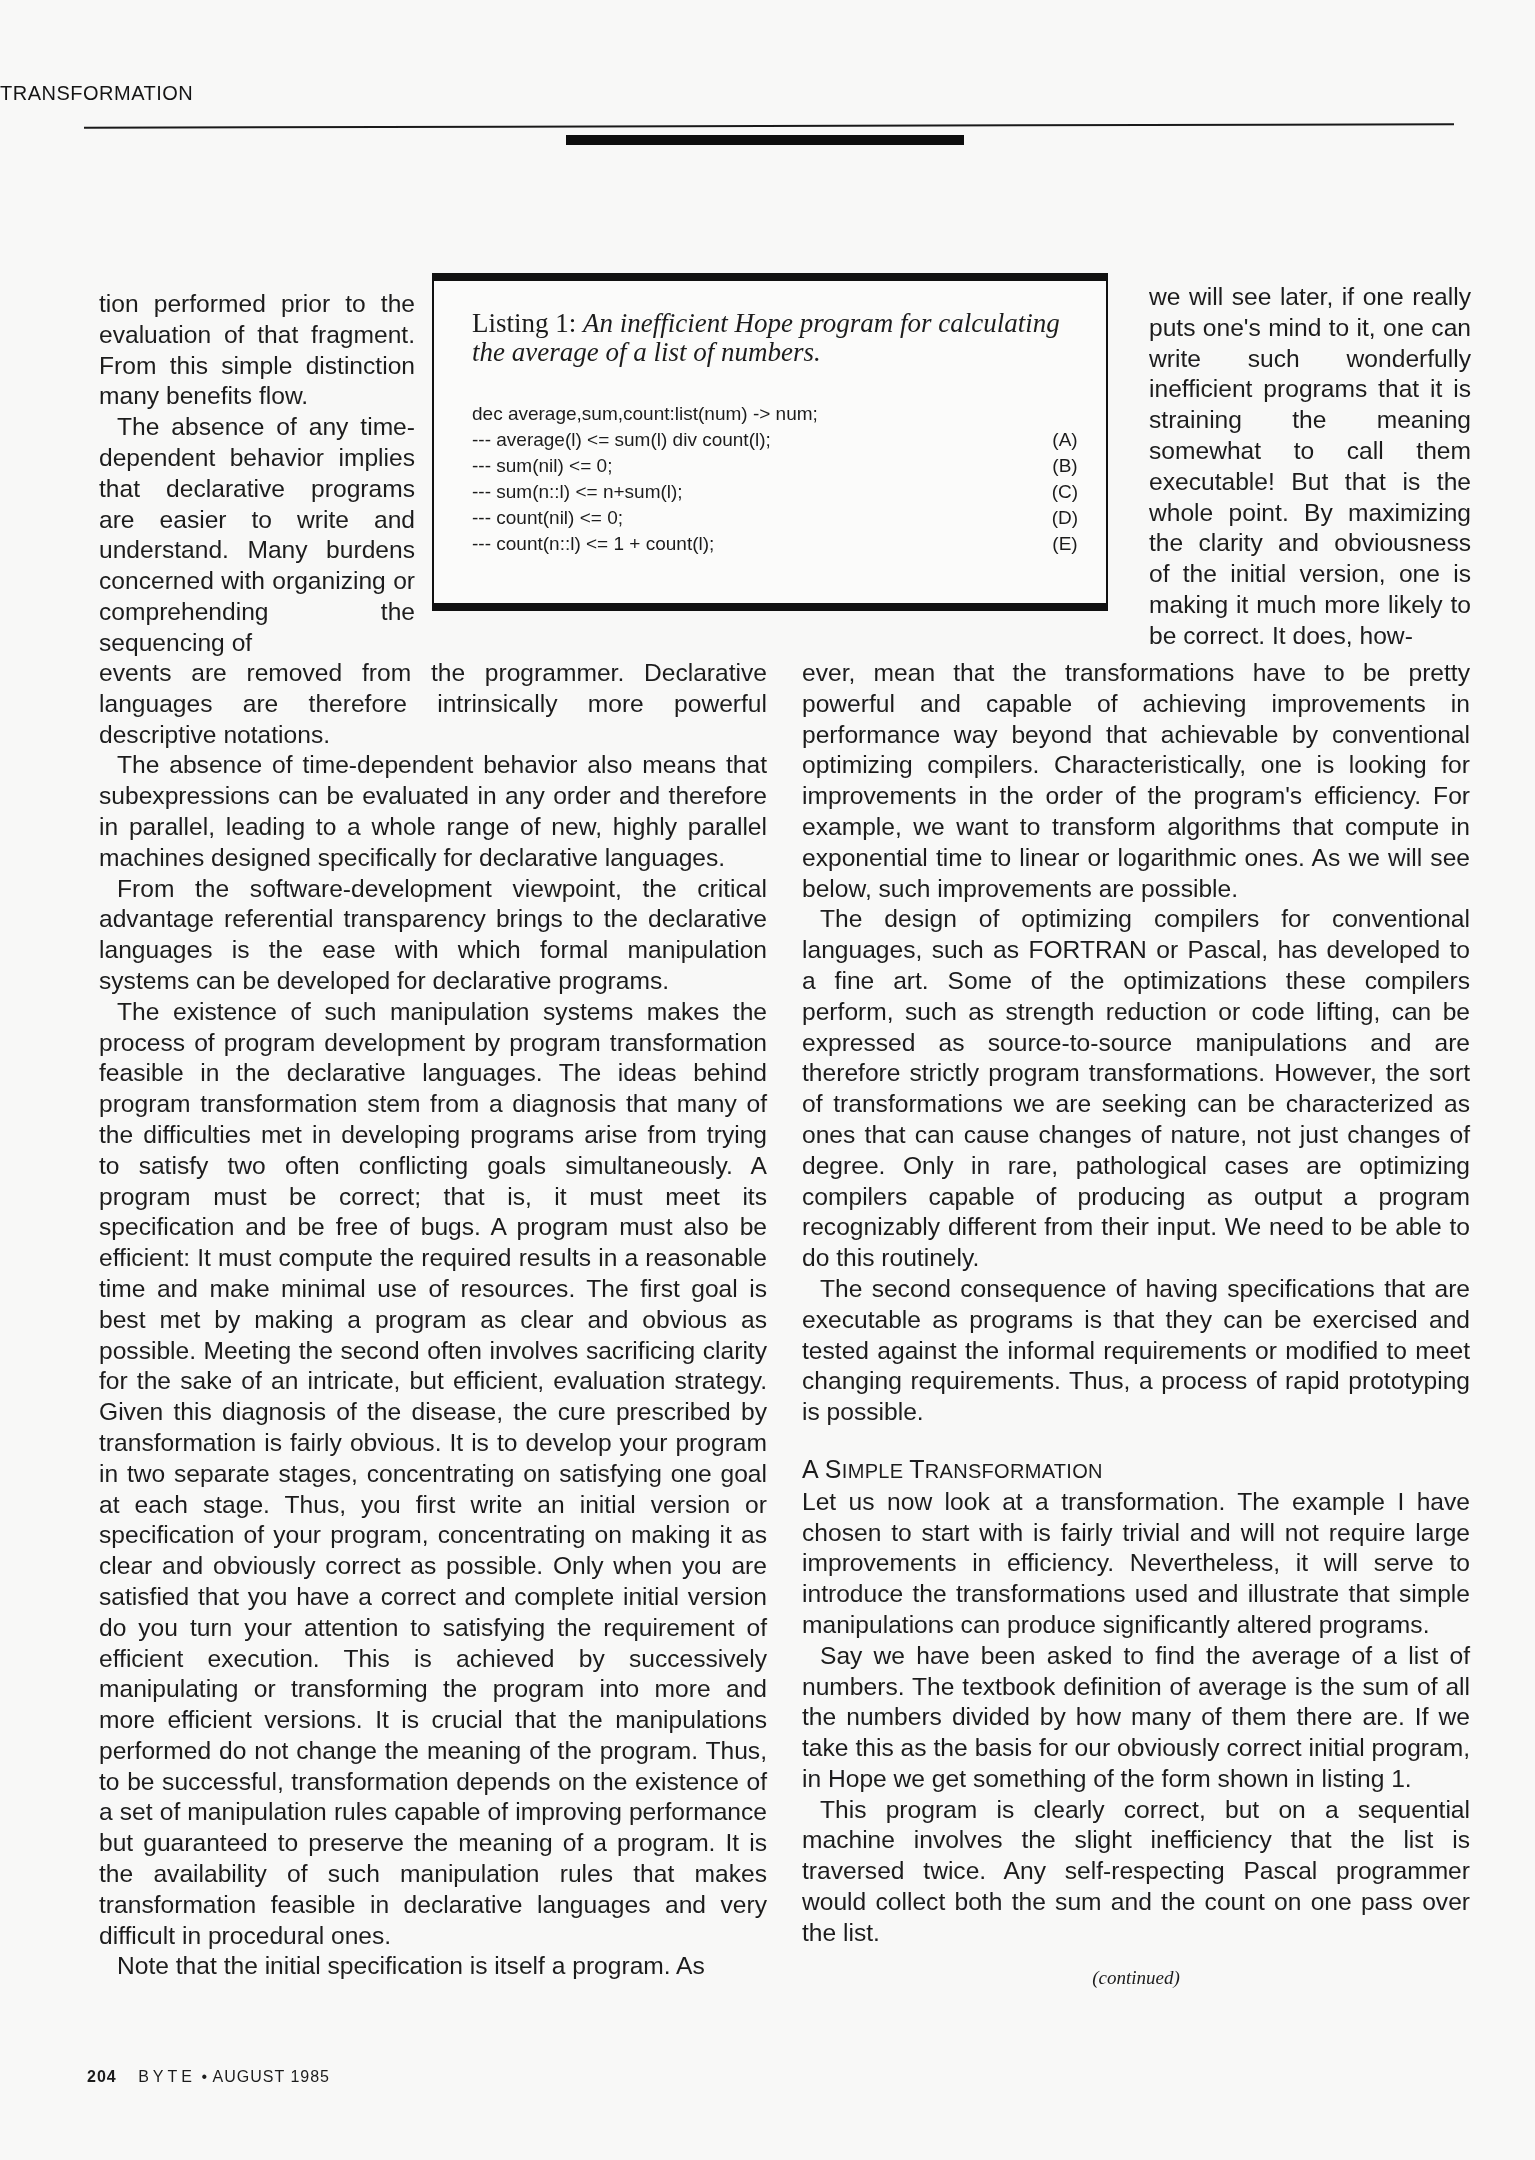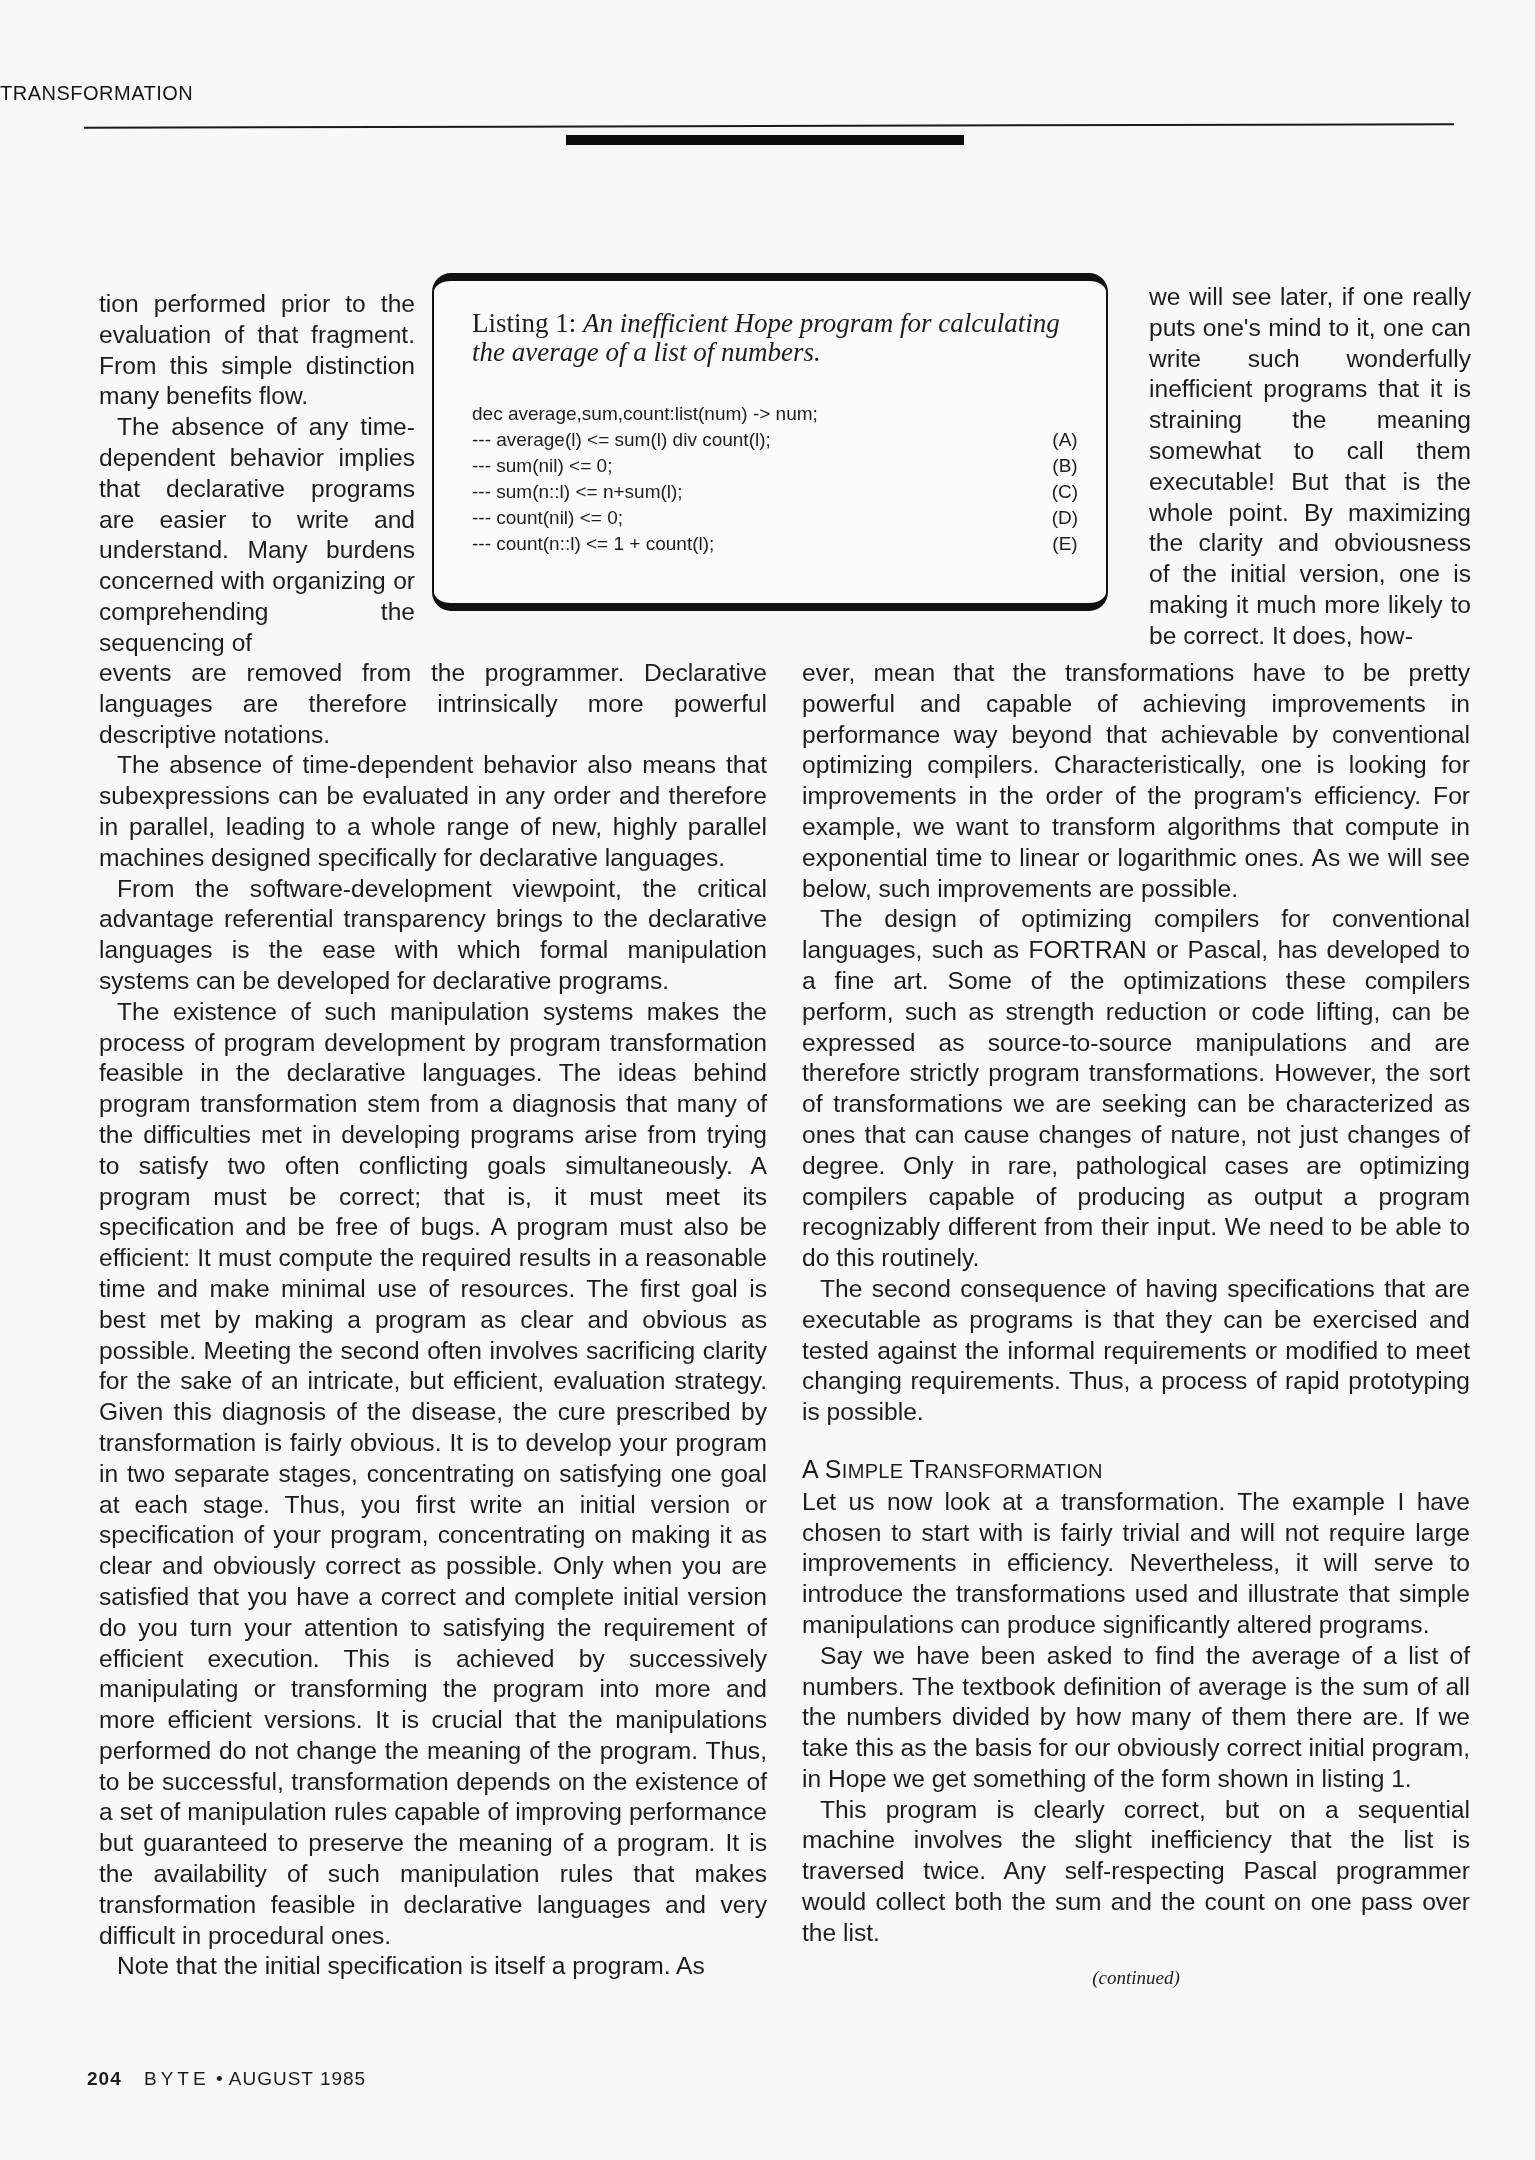--- a/index.html
+++ b/index.html
@@ -21,35 +21,34 @@
   .col-narrow-left { position:absolute; left:87px; top:277px; width:316px; }
   .col-narrow-right { position:absolute; left:1137px; top:270px; width:322px; }
   .col-left { position:absolute; left:87px; top:646px; width:668px; }
   .col-right { position:absolute; left:790px; top:646px; width:668px; }
 
   .listing {
     position:absolute; left:432px; top:273px; width:676px; height:338px;
     border-left:2px solid #111; border-right:2px solid #111;
     border-top:8px solid #111; border-bottom:8px solid #111; box-sizing:border-box;
     background:#fbfbfa;
-    border-radius:19px;
   }
   .listing-caption { position:absolute; left:38px; top:28px; width:600px; font-family:"Liberation Serif", serif; font-size:27px; line-height:29px; }
   .listing-caption .lbl { font-style:normal; }
   .listing-caption .cap { font-style:italic; }
   .code { position:absolute; left:38px; top:120px; width:610px; font-family:"Liberation Sans", sans-serif; font-size:19px; line-height:26px; }
   .code-line { display:flex; justify-content:space-between; white-space:pre; }
   .code-line .tag { width:34px; text-align:center; }
 
   .section-heading { font-weight:normal; font-size:25px; margin:26px 0 0 0; letter-spacing:0.3px; }
   .section-heading .sc { font-size:20px; }
 
   .continued { text-align:center; font-style:italic; font-family:"Liberation Serif", serif; font-size:19px; margin-top:14px; }
 
-  .footer { position:absolute; left:87px; top:2068px; font-size:19px; letter-spacing:1px; }
+  .footer { position:absolute; left:87px; top:2068px; font-size:16px; letter-spacing:1px; }
   .footer .page-no { font-weight:bold; margin-right:16px; }
   .footer .mag { letter-spacing:4px; }
 </style>
 </head>
 <body>
 
 <div class="running-head">TRANSFORMATION</div>
 <div class="top-rule"></div>
 <div class="top-bar"></div>
 

